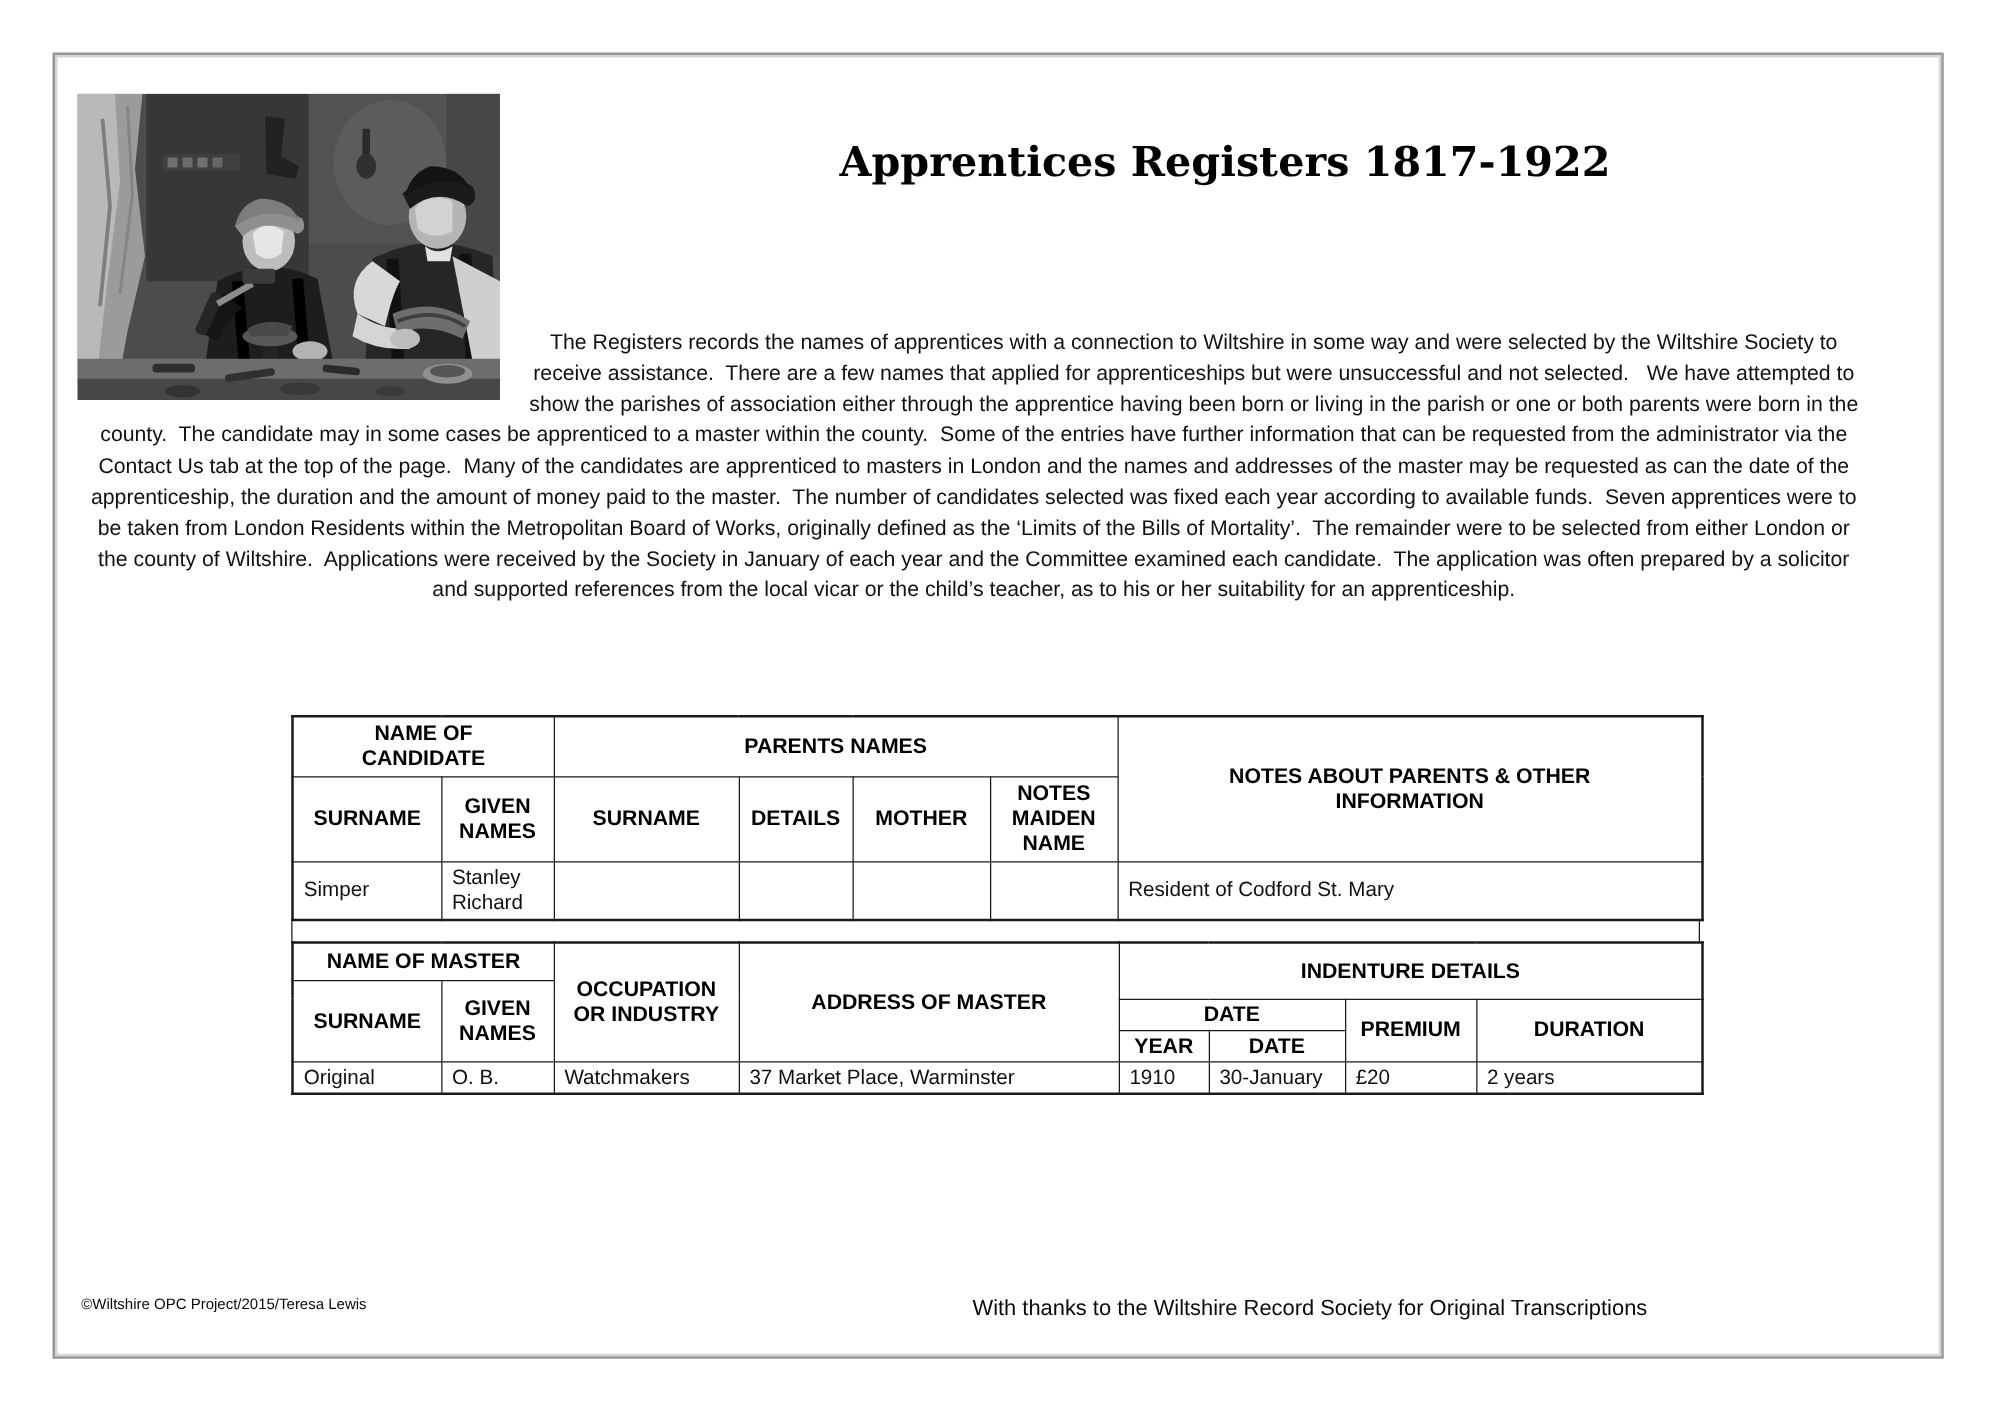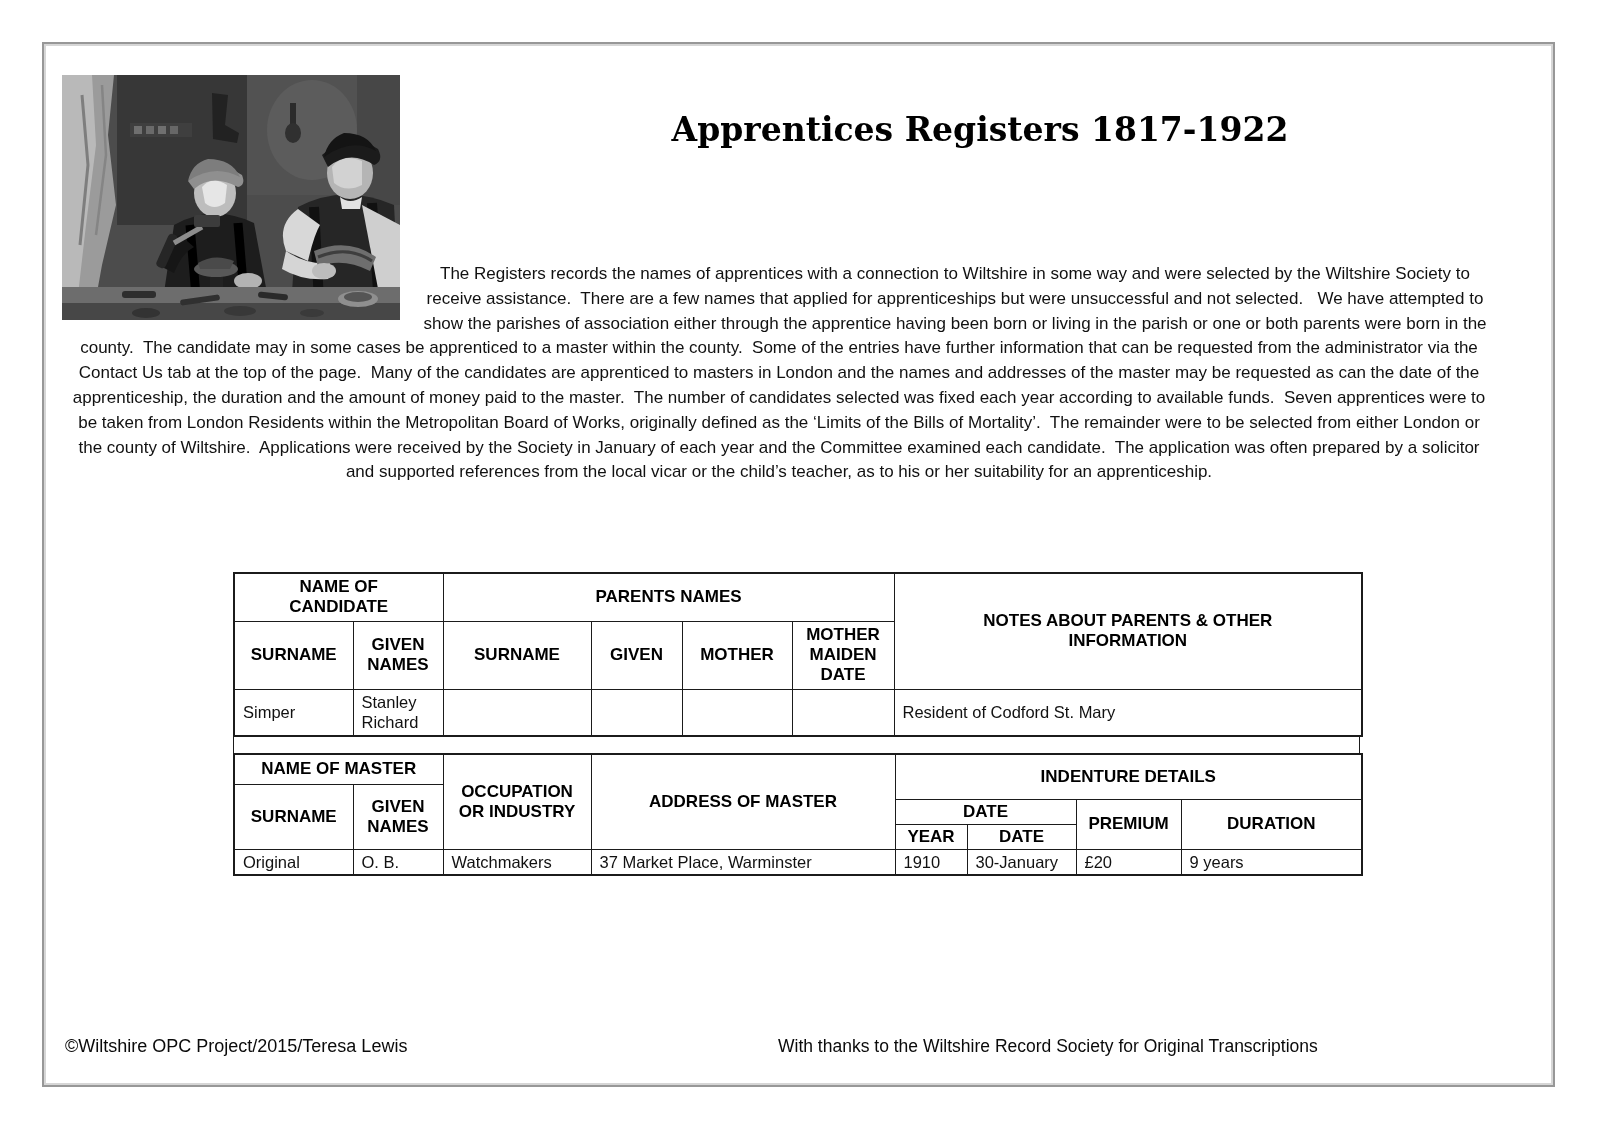--- a/index.html
+++ b/index.html
@@ -40,21 +40,21 @@
     padding:2px 4px 2px 8px;line-height:1.25;color:#111;
   }
   .h48{height:48px;margin-left:32px;}.h68{height:68px;}.h47{height:47px;padding-left:40px;}
   .h30{height:30px;}.h15{height:15px;}.h23{height:23px;}.h25{height:25px;}
   .narrow-110{display:inline-block;max-width:120px;}
   .narrow-350{display:inline-block;max-width:360px;}
   .spacer-row{
     height:16px;border-left:1.5px solid #1b1b1b;border-right:1.5px solid #1b1b1b;
     margin:0;width:1125px;
   }
-  .footer-left{position:absolute;left:65px;top:1036px;font-size:18px;color:#0a0a0a;}
+  .footer-left{position:absolute;left:65px;top:1036px;font-size:12px;color:#0a0a0a;}
   .footer-right{position:absolute;left:778px;top:1036px;font-size:17.5px;color:#0a0a0a;}
 </style>
 </head>
 <body>
 
 <div class="page">
   <div class="frame"></div>
 
   <div class="photo">
     <svg viewBox="0 0 338 245" xmlns="http://www.w3.org/2000/svg">
@@ -147,23 +147,23 @@
       <tbody>
           <tr class="h48">
         <th colspan="2"><span class="narrow-110">NAME OF CANDIDATE</span></th>
         <th colspan="4">PARENTS NAMES</th>
         <th rowspan="2"><span class="narrow-350">NOTES ABOUT PARENTS &amp; OTHER INFORMATION</span></th>
       </tr>
       <tr class="h68">
         <th>SURNAME</th>
         <th>GIVEN NAMES</th>
         <th>SURNAME</th>
-        <th>GIVEN</th>
+        <th>DETAILS</th>
         <th>MOTHER</th>
-        <th>MOTHER MAIDEN DATE</th>
+        <th>NOTES MAIDEN NAME</th>
       </tr>
       <tr class="h47">
         <td>Simper</td>
         <td>Stanley Richard</td>
         <td></td>
         <td></td>
         <td></td>
         <td></td>
         <td>Resident of Codford St. Mary</td>
       </tr>
@@ -204,21 +204,21 @@
         <th>DATE</th>
       </tr>
       <tr class="h25">
         <td>Original</td>
         <td>O. B.</td>
         <td>Watchmakers</td>
         <td>37 Market Place, Warminster</td>
         <td>1910</td>
         <td>30-January</td>
         <td>£20</td>
-        <td>9 years</td>
+        <td>2 years</td>
       </tr>
     </tbody>
       </table>
   </div>
 
   <div class="footer-left">©Wiltshire OPC Project/2015/Teresa Lewis</div>
   <div class="footer-right">With thanks to the Wiltshire Record Society for Original Transcriptions</div>
 </div>
 
 </body></html>

